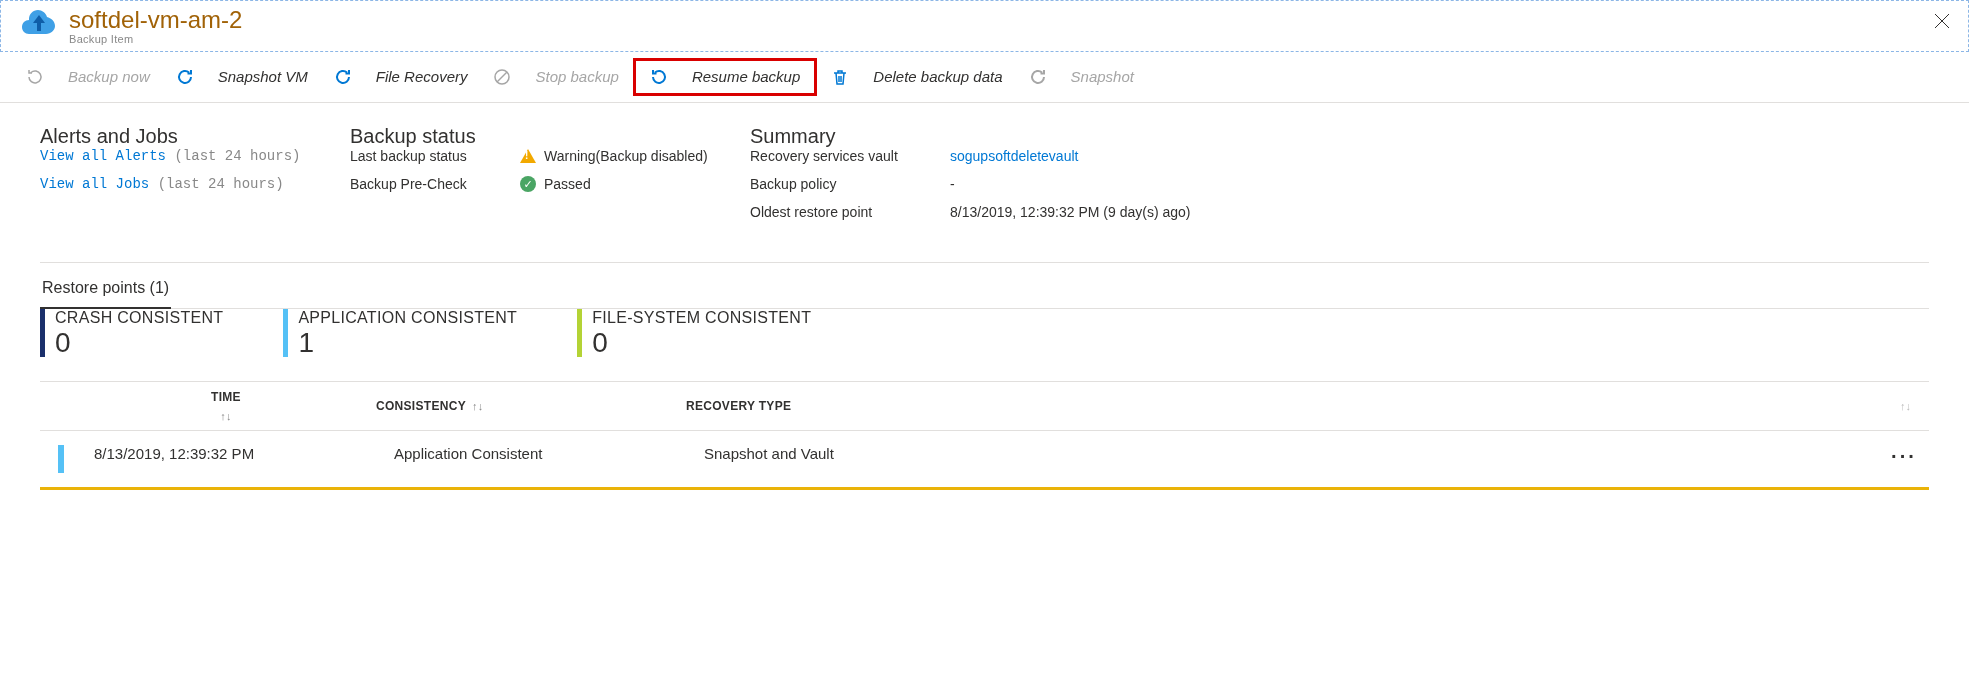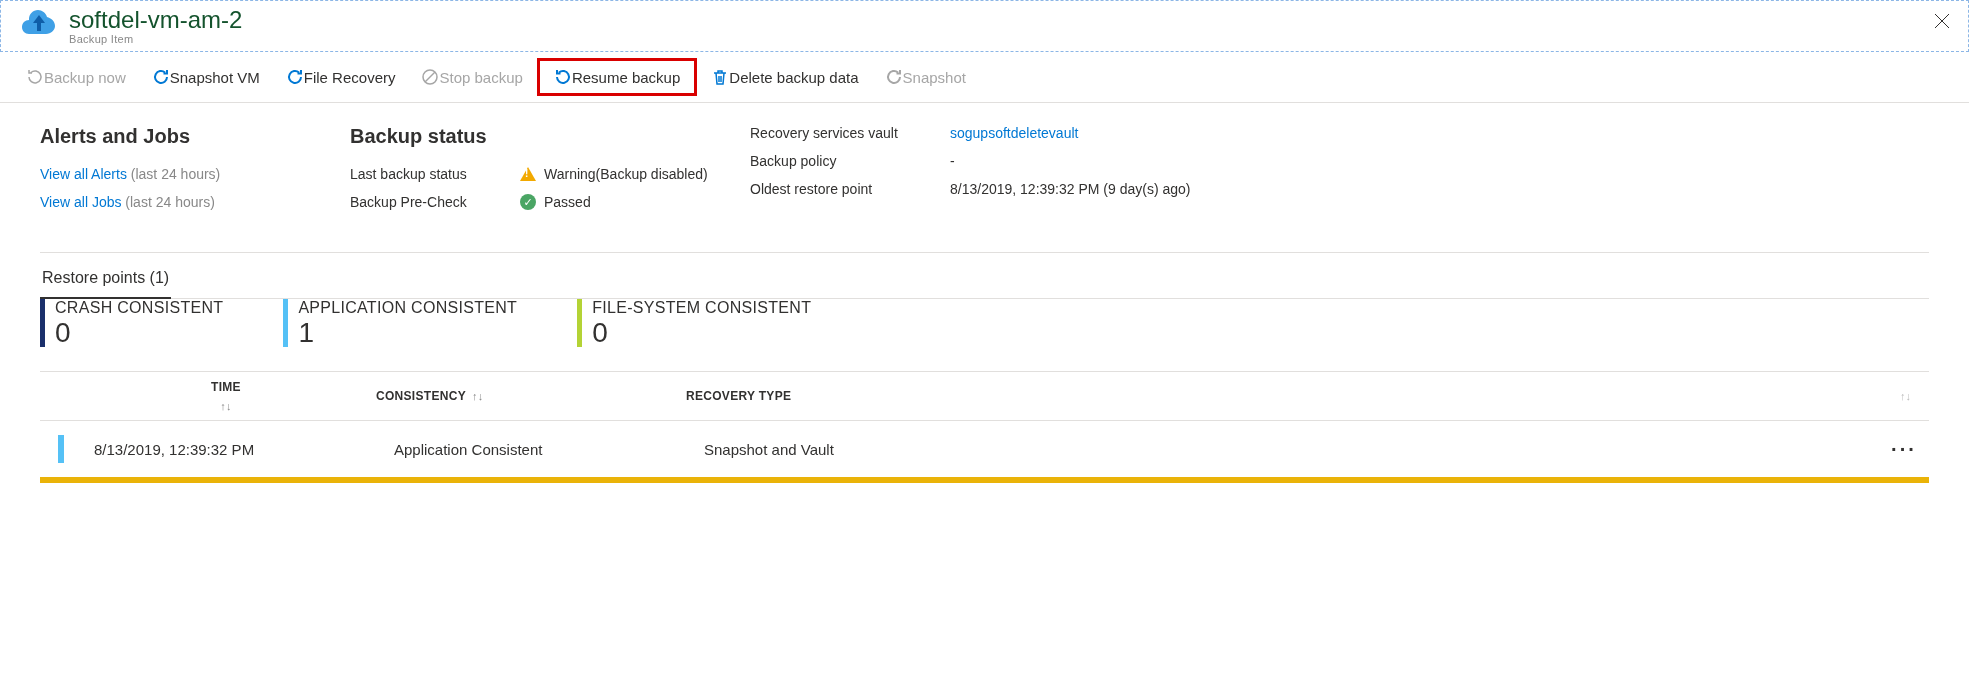--- a/index.html
+++ b/index.html
@@ -1,39 +1,39 @@
 <!DOCTYPE html>
 <html><head>
 <meta charset="utf-8">
 <style>
   * { box-sizing: border-box; margin: 0; padding: 0; }
   body { font-family: "Segoe UI", Arial, sans-serif; background: #fff; color: #323130; font-size: 14px; }
   .page { width: 1969px; margin: 0; }
   .header { display: flex; align-items: flex-start; padding: 6px 18px 6px 18px; border: 1px dashed #8cb6e6; position: relative; }
   .header-icon { width: 40px; height: 32px; margin-right: 10px; display:flex; align-items:center; justify-content:center; }
   .header-titles { display: flex; flex-direction: column; }
-  .header-title { font-size: 24px; font-weight: 400; color: #14532d; line-height: 1.1; }
+  .header-title { font-size: 24px; font-weight: 400; color: #a16207; line-height: 1.1; }
   .header-sub { font-size: 11px; color: #888; margin-top: 0px; letter-spacing: .3px; }
   .close-x { position: absolute; right: 18px; top: 10px; font-size: 20px; color: #323130; cursor: pointer; }
   .toolbar { display: flex; align-items: center; gap: 2px; padding: 6px 14px; border-bottom: 1px solid #e1dfdd; }
-  .tool-btn { display: flex; align-items: flex-end; gap: 0; padding: 6px 12px; border: none; background: transparent; font-size: 15px; color: #323130; cursor: pointer; white-space: nowrap; }
+  .tool-btn { display: flex; align-items: flex-start; gap: 24px; padding: 6px 12px; border: none; background: transparent; font-size: 15px; color: #323130; cursor: pointer; white-space: nowrap; font-style: italic; }
   .tool-btn.blue svg, .tool-btn.blue .ic { color: #0078d4; }
   .tool-btn.disabled { color: #a6a6a6; cursor: default; }
   .tool-btn.disabled svg, .tool-btn.disabled .ic { color: #a6a6a6; }
   .tool-btn .ic { display:inline-flex; width:18px; height:18px; }
   .highlight-box { border: 3px solid #d90000; padding: 1px 2px; }
   .body-area { padding: 22px 40px 30px 40px; }
   .columns { display: flex; gap: 0; margin-bottom: 30px; }
   .col { min-width: 310px; }
   .col.status { min-width: 400px; }
   .col.summary { min-width: 560px; }
-  .col h2 { font-size: 20px; font-weight: 700; color: #323130; margin-bottom: 18px; }
+  .col h2 { font-size: 20px; font-weight: 400; color: #323130; }
   .alert-links a.link { color: #0078d4; text-decoration: none; }
   .alert-links .muted { color: #888; }
-  .alert-links .row { margin-bottom: 12px; }
+  .alert-links .row { margin-bottom: 12px; font-family: Liberation Mono, monospace; }
   .kv-row { display: flex; align-items: center; margin-bottom: 12px; }
   .kv-row .k { width: 170px; color: #323130; }
   .kv-row .v { display:flex; align-items:center; gap:8px; }
   .icon-ok { width:16px; height:16px; border-radius:50%; background:#4aa564; display:inline-flex; align-items:center; justify-content:center; color:#fff; font-size:11px; }
   .icon-warn { width:0; height:0; border-left:8px solid transparent; border-right:8px solid transparent; border-bottom:14px solid #f2a900; position:relative; display:inline-block;}
   .icon-warn::after { content:"!"; position:absolute; left:-3px; top:1px; font-size:10px; color:#fff; font-weight:bold; }
   .link { color:#0078d4; text-decoration:none; cursor:pointer; }
   .divider { height:1px; background:#e1dfdd; margin: 4px 0 0 0; }
   .tabs { display:flex; margin-top: 6px; border-bottom:1px solid #e1dfdd; }
   .tab { padding: 10px 2px; font-size:16px; color:#323130; border-bottom: 2px solid #323130; margin-bottom:-1px; }
@@ -46,21 +46,21 @@
   .bar.lime { background:#b4d335; }
   .counter .ct-label { font-size: 16px; letter-spacing:.3px; color:#323130; font-weight:500;text-align:right; }
   .counter .ct-val { font-size: 28px; color:#323130; line-height:1; margin-top:2px; }
   .table { width:100%; }
   .thead { display:flex; align-items:center; padding: 8px 0 8px 36px; border-top:1px solid #e1dfdd; border-bottom:1px solid #e1dfdd; position:relative; }
   .th { font-size:12px; letter-spacing:.3px; color:#323130; font-weight:600; display:flex; align-items:center; gap:6px; }
   .th.time { width: 300px; flex-direction: column; }
   .th.cons { width: 310px; }
   .th.rec { flex:1; }
   .sort { color:#888; font-size:11px; }
-  .trow { display:flex; align-items:center; padding: 14px 0 14px 18px; border-bottom:6px solid #eab308; position:relative; }
+  .trow { display:flex; align-items:flex-start; padding: 14px 0 14px 18px; border-bottom:3px solid #eab308; position:relative; }
   .trow .rowbar { width:6px; height:28px; background:#55c1f6; margin-right:30px; }
   .td { font-size:15px; color:#323130; }
   .td.time { width:300px; }
   .td.cons { width:310px; }
   .td.rec { flex:1; }
   .row-more { position:absolute; right:12px; font-size:20px; color:#323130; letter-spacing:2px; cursor:pointer; font-weight:bold; }
   .head-sort-right { position:absolute; right:18px; color:#bbb; font-size:11px; }
 </style>
 </head>
 <body>
@@ -176,20 +176,21 @@
         <div class="kv-row">
           <div class="k">Backup Pre-Check</div>
           <div class="v">
             <span class="icon-ok">✓</span>
             <span>Passed</span>
           </div>
         </div>
       </div>
 
       <div class="col summary">
+        <h2>Summary</h2>
         <div class="kv-row">
           <div class="k" style="width:200px">Recovery services vault</div>
           <div class="v">
               <a class="link">sogupsoftdeletevault</a>
             </div>
         </div>
         <div class="kv-row">
           <div class="k" style="width:200px">Backup policy</div>
           <div class="v">-</div>
         </div>

